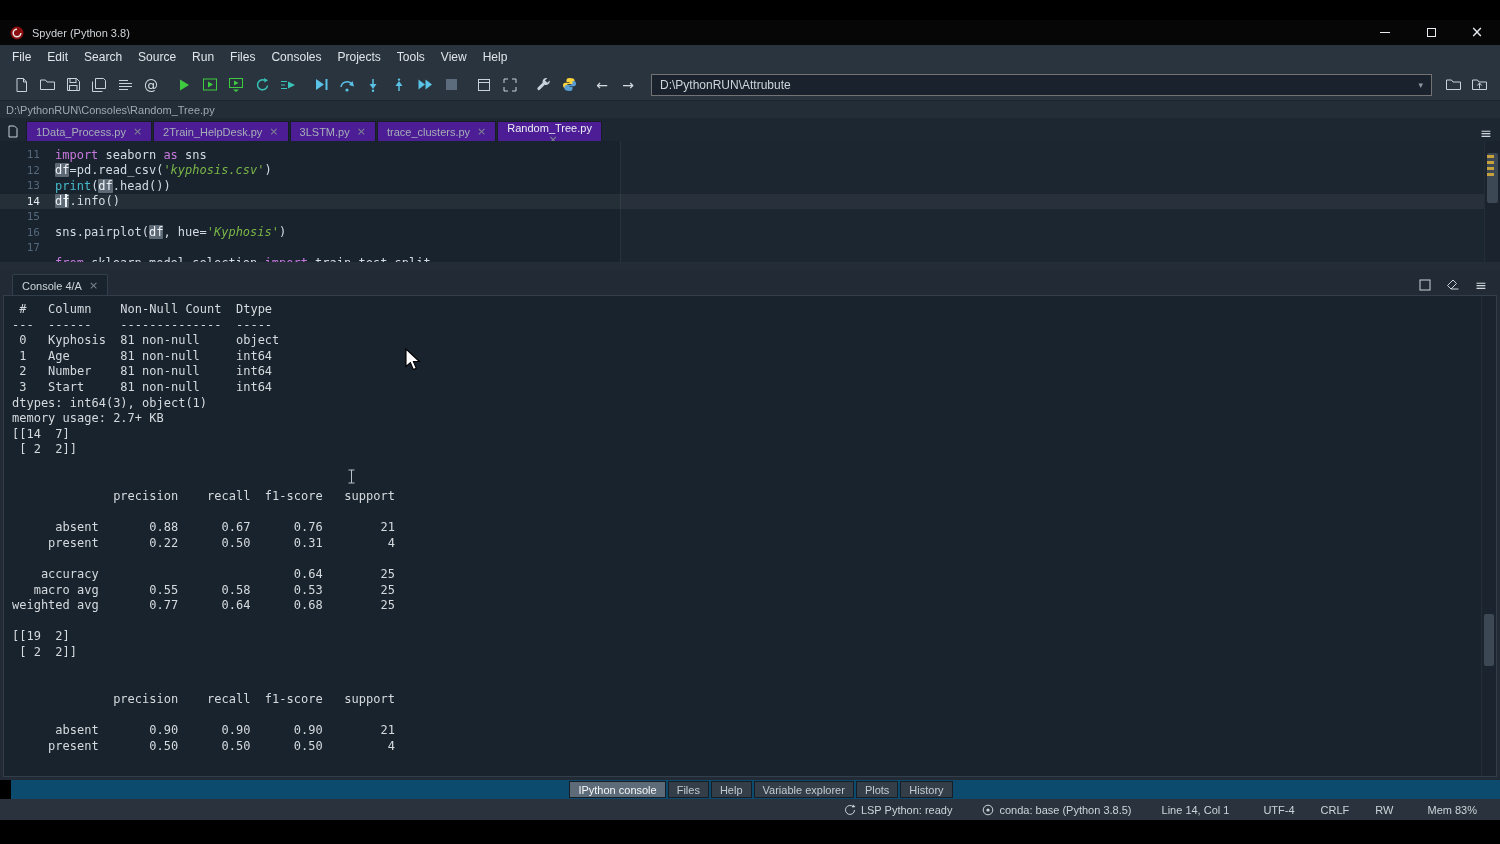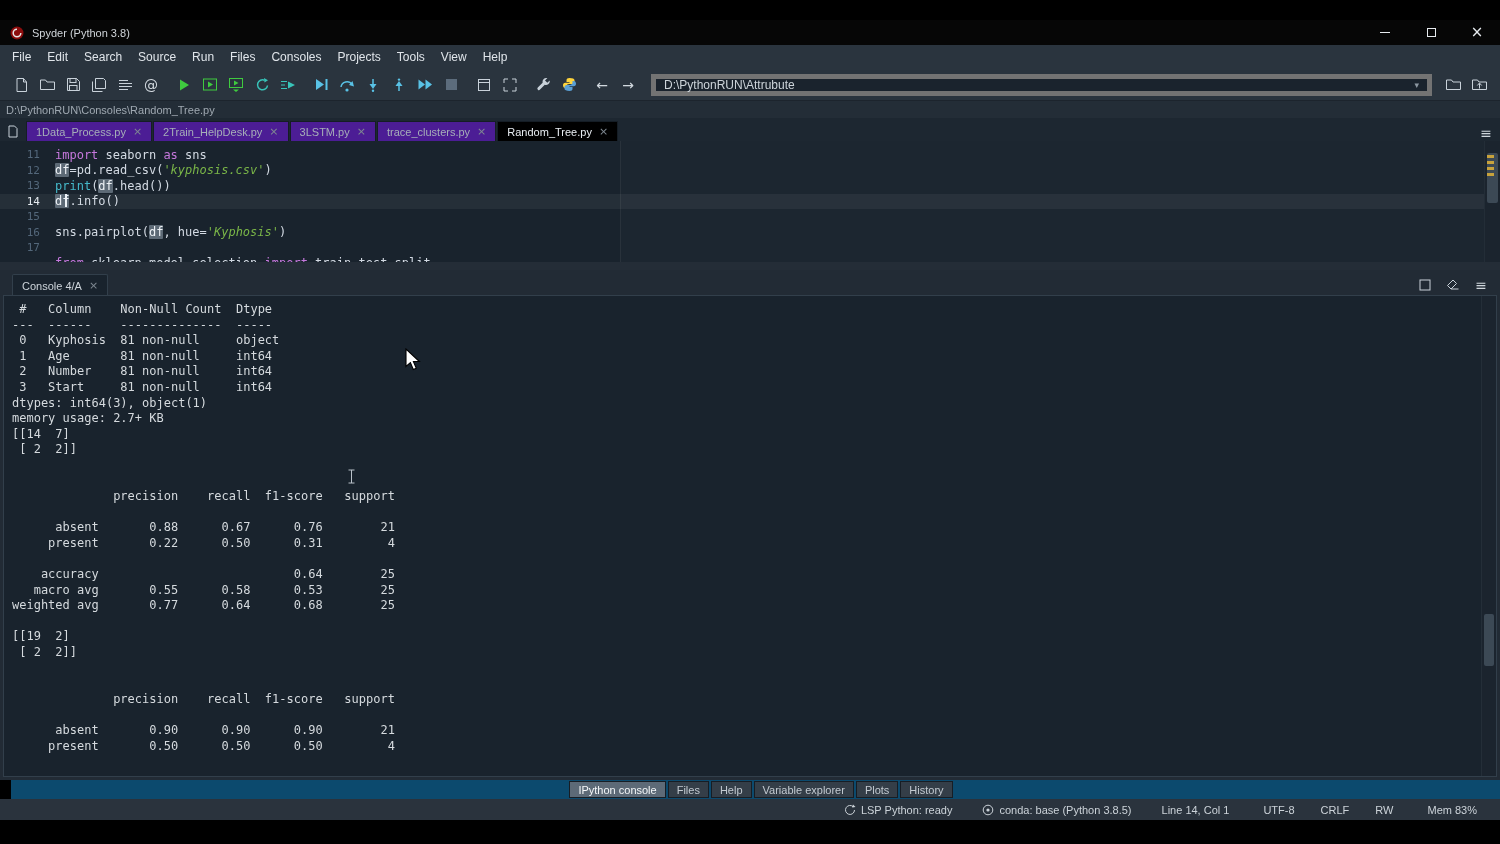--- a/index.html
+++ b/index.html
@@ -24,35 +24,35 @@
   .menu-item{padding:0 8px;font-size:12px;color:#e0e5ea;line-height:24px;}
 
   
   .toolbar{position:absolute;top:69px;left:0;width:100%;height:32px;background:#2a343e;
            border-bottom:1px solid #1c242d;display:flex;align-items:center;padding:0 8px;}
   .tbtn{width:26px;height:26px;display:flex;align-items:center;justify-content:center;flex:none;}
   .tbtn svg{display:block;}
   .tbtn-char{font-size:14px;color:#d2d9df;font-family:"DejaVu Sans",sans-serif;}
   .tb-sep{width:7px;flex:none;}
   .wd-combo{flex:1;height:22px;margin-left:10px;margin-right:8px;background:#1a232d;
-            border:5px solid #737373;display:flex;align-items:center;padding:0 8px;
+            border:1px solid #737373;display:flex;align-items:center;padding:0 8px;
             font-size:12px;color:#cdd4da;}
   .wd-combo .chev{margin-left:auto;color:#8d98a2;font-size:9px;font-family:"DejaVu Sans",sans-serif;}
 
   
   .pathbar{position:absolute;top:101px;left:0;width:100%;height:17px;background:#232d37;
            font-size:11px;color:#9fa8b1;display:flex;align-items:center;padding-left:6px;}
 
   
   .tabbar{position:absolute;top:118px;left:0;width:100%;height:23px;background:#1d2731;
           display:flex;align-items:flex-end;}
   .tabbar-corner{width:26px;height:20px;display:flex;align-items:center;justify-content:center;flex:none;}
   .etab{height:20px;display:flex;align-items:center;padding:0 9px;background:#4c1d95;
         border:1px solid #151d25;border-bottom:none;margin-right:1px;font-size:11px;color:#a6afb8;flex:none;}
-  .etab.active{background:#000000;color:#e9eef3;}
+  .etab.active{background:#4c1d95;color:#e9eef3;flex-direction:column;}
   .tab-close{margin-left:7px;color:#7f8992;font-size:11px;line-height:1;font-family:"DejaVu Sans",sans-serif;}
   .tabbar-menu{margin-left:auto;width:28px;text-align:center;color:#cfd6dc;font-size:14px;
                font-family:"DejaVu Sans",sans-serif;}
 
   
   .editor{position:absolute;top:141px;left:0;width:100%;height:121px;background:#19232d;
           font-family:"DejaVu Sans Mono",monospace;font-size:12px;overflow:hidden;padding-top:6px;}
   .edge-line{position:absolute;left:620px;top:0;bottom:0;width:1px;background:rgba(255,255,255,0.07);}
   .edge-dim{position:absolute;left:621px;top:0;bottom:0;right:0;background:rgba(255,255,255,0.015);}
   .ed-row{height:15.5px;display:flex;align-items:center;position:relative;}
@@ -467,21 +467,21 @@
       <span>LSP Python: ready</span>
     </span>
     <span class="sitem ml30">
       <svg width="12" height="12" viewBox="0 0 12 12">
           <circle cx="6" cy="6" r="4.8" fill="none" stroke="#ccd3d9"></circle>
           <circle cx="6" cy="6" r="1.6" fill="#ccd3d9"></circle>
         </svg>
       <span>conda: base (Python 3.8.5)</span>
     </span>
     <span class="sitem ml30">Line 14, Col 1</span>
-    <span class="sitem ml34">UTF-8</span>
+    <span class="sitem ml34">UTF-4</span>
     <span class="sitem ml26">CRLF</span>
     <span class="sitem ml26">RW</span>
     <span class="sitem ml34">Mem 83%</span>
   </div>
 
   <span class="mouse-cursor">
     <svg width="18" height="24" viewBox="0 0 18 24">
         <path d="M1 1v17.5l4.4-3.9 2.9 6.9 3-1.3-2.9-6.7h6z" fill="#fff" stroke="#000" stroke-width="1.1"></path>
       </svg>
   </span>

